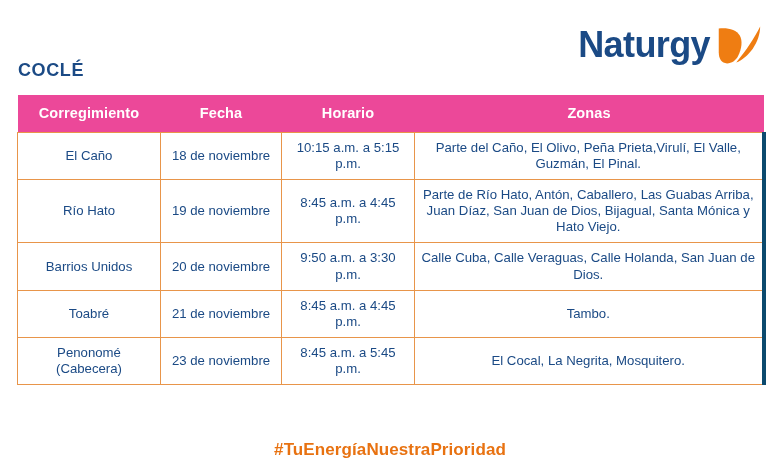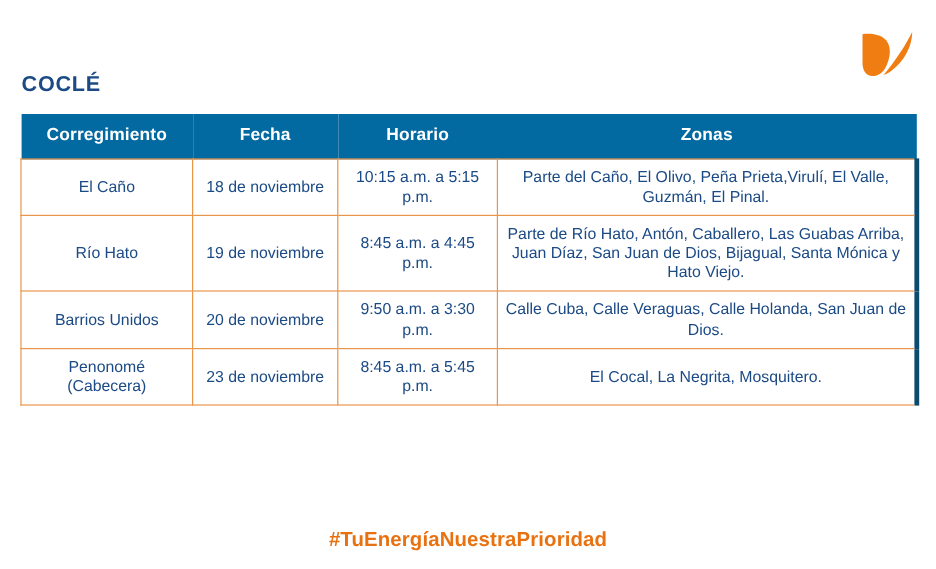--- a/index.html
+++ b/index.html
@@ -60,21 +60,21 @@
     left: 17px;
     top: 95px;
     width: 746px;
   }
   table.outage-table {
     width: 100%;
     border-collapse: collapse;
     table-layout: fixed;
   }
   table.outage-table thead th {
-    background: #0369a1;
+    background: #ec4899;
     color: #ffffff;
     font-size: 14.5px;
     font-weight: bold;
     text-align: center;
     padding: 10px 4px 11px 4px;
     border: none;
     letter-spacing: 0.1px;
   }
   table.outage-table tbody td {
     border: 1px solid #e8954a;
@@ -113,20 +113,21 @@
     font-weight: bold;
     letter-spacing: 0.1px;
   }
 </style>
 </head>
 <body>
 
 <div class="page">
 
   <div class="logo">
+    <span class="logo-wordmark">Naturgy</span>
     <svg class="logo-mark" viewBox="0 0 100 100">
       <path d="M6 14 C26 12, 44 16, 52 30 C58 41, 56 58, 48 74 C43 84, 34 90, 24 90 C12 90, 6 80, 6 66 Z" fill="#ef7d12"></path>
       <path d="M96 10 C84 34, 66 62, 44 88 C56 84, 70 72, 80 58 C90 44, 96 26, 96 10 Z" fill="#ef7d12"></path>
     </svg>
   </div>
 
   <div class="province-title">COCLÉ</div>
 
   <div class="table-wrap">
     <table class="outage-table">
@@ -157,20 +158,26 @@
           <td>8:45 a.m. a 4:45 p.m.</td>
           <td class="zona-cell">Parte de Río Hato, Antón, Caballero, Las Guabas Arriba, Juan Díaz, San Juan de Dios, Bijagual, Santa Mónica y Hato Viejo.</td>
         </tr>
         <tr>
           <td>Barrios Unidos</td>
           <td>20 de noviembre</td>
           <td>9:50 a.m. a 3:30 p.m.</td>
           <td class="zona-cell">Calle Cuba, Calle Veraguas, Calle Holanda, San Juan de Dios.</td>
         </tr>
         <tr>
+          <td>Toabré</td>
+          <td>21 de noviembre</td>
+          <td>8:45 a.m. a 4:45 p.m.</td>
+          <td class="zona-cell">Tambo.</td>
+        </tr>
+        <tr>
           <td>Penonomé (Cabecera)</td>
           <td>23 de noviembre</td>
           <td>8:45 a.m. a 5:45 p.m.</td>
           <td class="zona-cell">El Cocal, La Negrita, Mosquitero.</td>
         </tr>
       </tbody>
     </table>
   </div>
 
   <div class="footer-hashtag">#TuEnergíaNuestraPrioridad</div>

